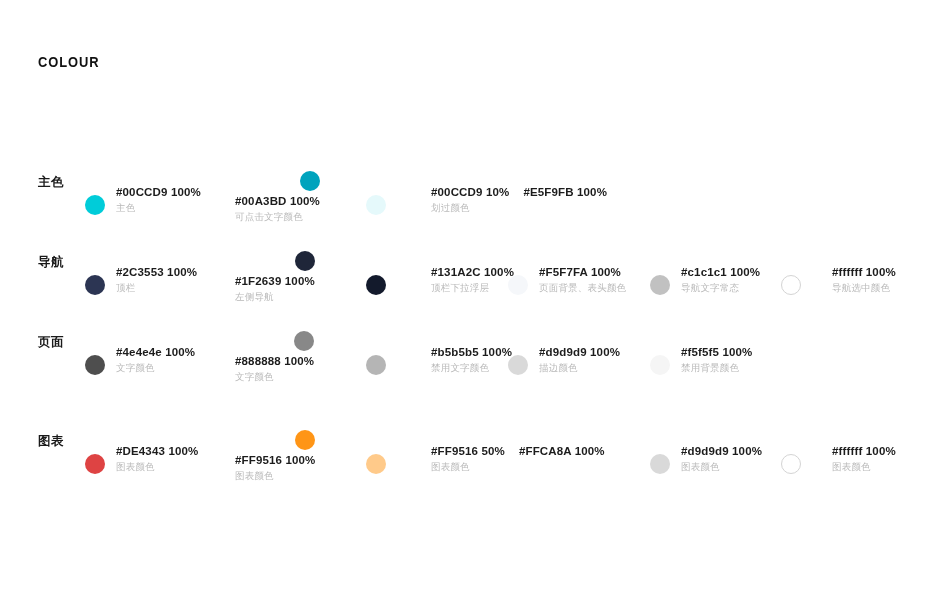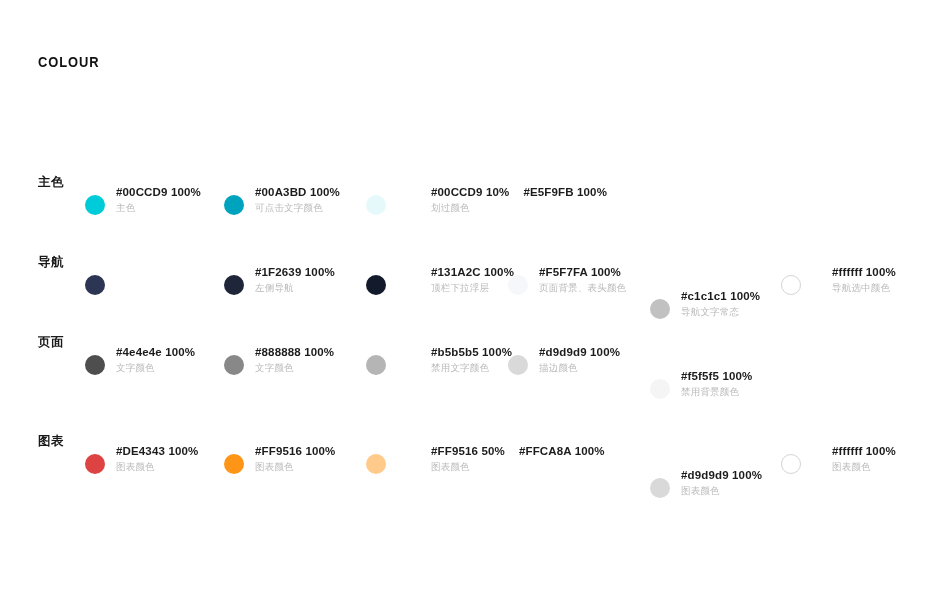--- a/index.html
+++ b/index.html
@@ -60,24 +60,24 @@
   }
 
   .swatch-cell {
     position: absolute;
     top: 0;
     height: 50px;
     display: flex;
     align-items: flex-end;
   }
   .swatch-cell[data-col="0"] { left: 85px; }
-  .swatch-cell[data-col="1"] { left: 224px; }
+  .swatch-cell[data-col="1"] { left: 224px; flex-direction: column; }
   .swatch-cell[data-col="2"] { left: 366px; gap: 34px; }
   .swatch-cell[data-col="3"] { left: 508px; }
-  .swatch-cell[data-col="4"] { left: 650px; margin-top: 24px; }
+  .swatch-cell[data-col="4"] { left: 650px; }
   .swatch-cell[data-col="5"] { left: 781px; gap: 20px; }
 
   .swatch-dot {
     width: 20px;
     height: 20px;
     border-radius: 50%;
     flex: 0 0 20px;
     margin-top: 6px;
     box-sizing: border-box;
   }
@@ -137,20 +137,24 @@
         <div class="swatch-text">
           <div class="swatch-hex"><span>#00CCD9</span> <span>10%</span><span class="alt-hex">#E5F9FB</span> <span>100%</span></div>
           <div class="swatch-sub">划过颜色</div>
         </div>
       </div>
     </div>
     <div class="swatch-row" data-row="1">
       <div class="row-label">导航</div>
       <div class="swatch-cell" data-col="0">
         <div class="swatch-dot" style="background: rgb(44, 53, 83);"></div>
+        <div class="swatch-text">
+          <div class="swatch-hex"><span>#2C3553</span> <span>100%</span></div>
+          <div class="swatch-sub">顶栏</div>
+        </div>
       </div>
       <div class="swatch-cell" data-col="1">
         <div class="swatch-dot" style="background: rgb(31, 38, 57);"></div>
         <div class="swatch-text">
           <div class="swatch-hex"><span>#1F2639</span> <span>100%</span></div>
           <div class="swatch-sub">左侧导航</div>
         </div>
       </div>
       <div class="swatch-cell" data-col="2">
         <div class="swatch-dot" style="background: rgb(19, 26, 44);"></div>

